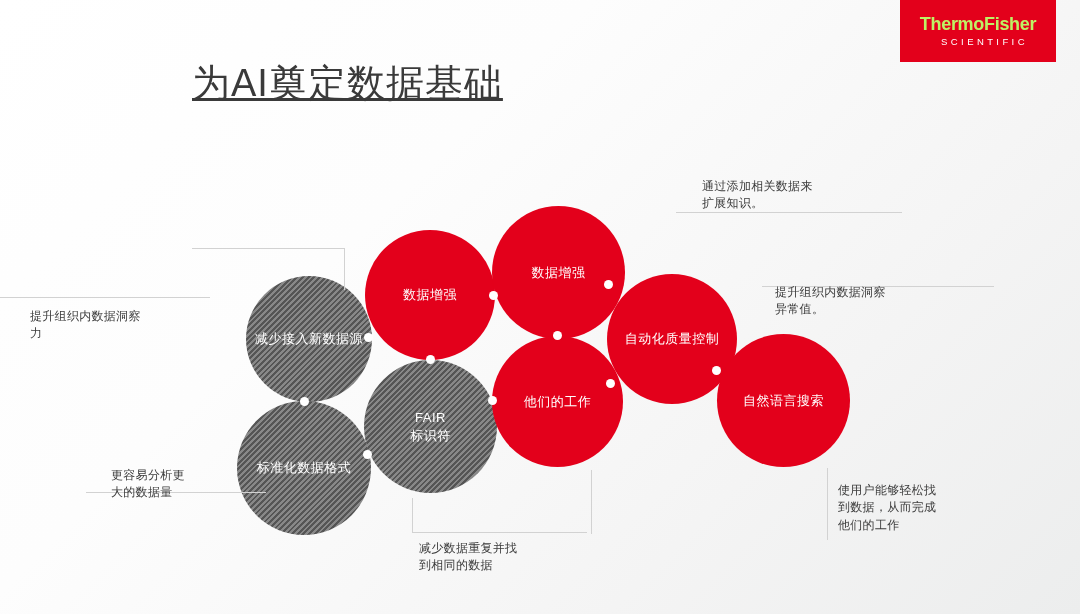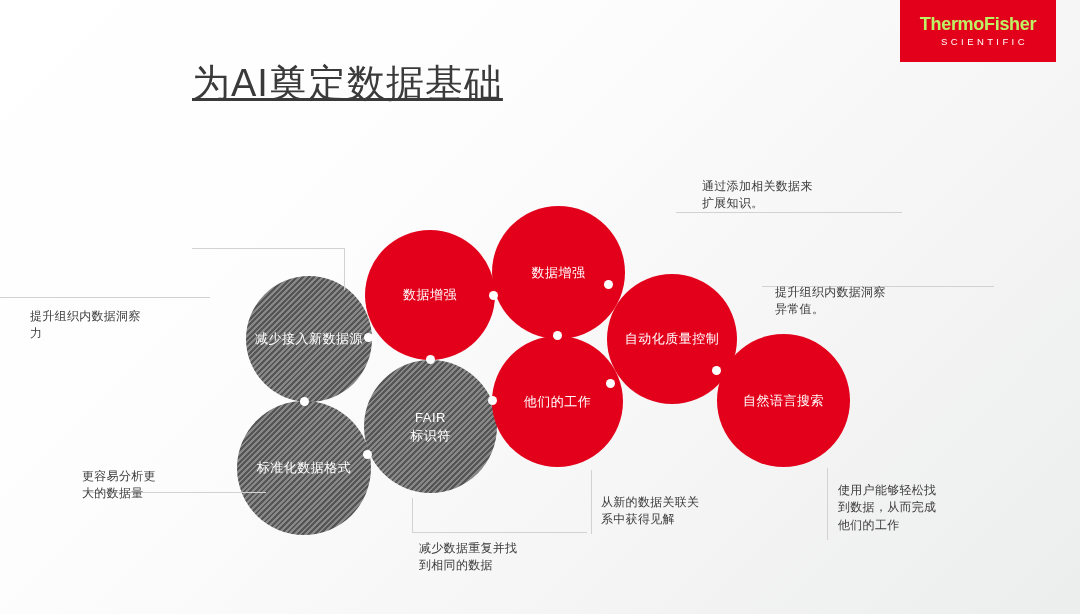--- a/index.html
+++ b/index.html
@@ -195,26 +195,24 @@
   <div class="callout" style="left:30px;  top:308px; width:185px;">提升组织内数据洞察
 力</div>
 
 
   <div class="callout" style="left:702px; top:178px; width:200px;">通过添加相关数据来
 扩展知识。</div>
 
   <div class="callout" style="left:775px; top:284px; width:215px;">提升组织内数据洞察
 异常值。</div>
 
-  <div class="callout" style="left:82px;  top:468px; width:180px;">更容易分析更
+  <div class="callout" style="left:111px;  top:468px; width:180px;font-family:Liberation Mono, monospace;">更容易分析更
 大的数据量</div>
 
   <div class="callout" style="left:419px; top:540px; width:190px;font-family:Liberation Serif, serif;">减少数据重复并找
 到相同的数据</div>
 
-  <div class="callout" style="left:601px; top:494px; width:180px;">从新的数据关联关
-系中获得见解</div>
 
   <div class="callout" style="left:838px; top:482px; width:185px;">使用户能够轻松找
 到数据，从而完成
 他们的工作</div>
 
 </div>
 
 </body></html>

